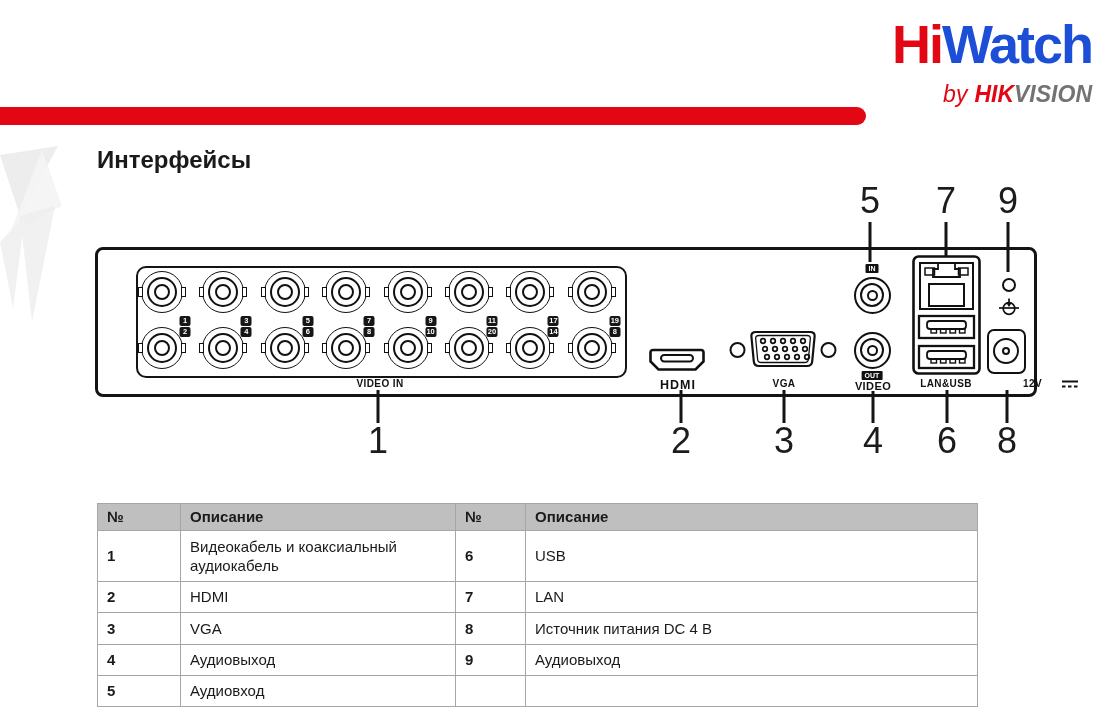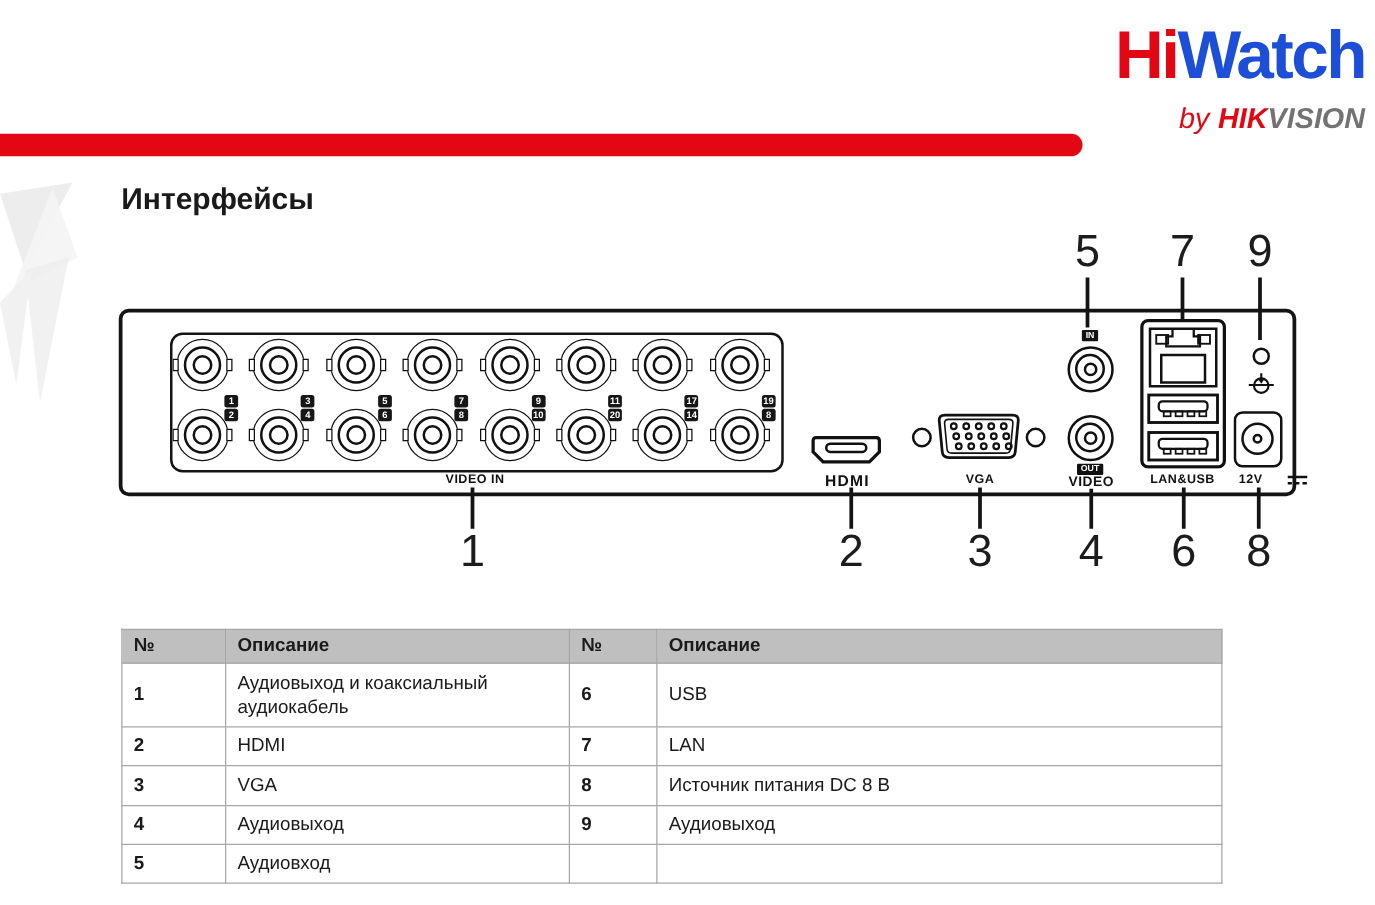--- a/index.html
+++ b/index.html
@@ -47,21 +47,21 @@
   .rca { position:absolute; width:37px; height:37px; border:2px solid #111; border-radius:50%; }
   .rca .mid { position:absolute; inset:4.5px; border:2.5px solid #111; border-radius:50%; }
   .rca .dot { position:absolute; inset:11px; border:2px solid #111; border-radius:50%; }
   .gnd-hole { position:absolute; left:904px; top:28px; width:14px; height:14px;
               border:2px solid #111; border-radius:50%; }
   .pj { position:absolute; left:889px; top:79px; width:39px; height:45px;
         border:2.5px solid #111; border-radius:7px; }
   .pj .c1 { position:absolute; left:4px; top:6.5px; width:26px; height:26px;
             border:2px solid #111; border-radius:50%; }
   .pj .c2 { position:absolute; inset:7px; border:2px solid #111; border-radius:50%; }
-  .pwr-label { display:flex; align-items:center; gap:20px; }
+  .pwr-label { display:flex; align-items:center; gap:20px;margin-left:32px; }
   svg.port { position:absolute; }
 
   
   .callout-num { position:absolute; width:46px; text-align:center; font-size:36px;
                  line-height:36px; color:#1c1c1c; transform:translateX(-50%); }
   .callout-line { position:absolute; width:3px; background:#141414; transform:translateX(-50%); }
 
   
   table.spec { position:absolute; left:97px; top:503px; width:880px; border-collapse:collapse;
                table-layout:fixed; font-size:15px; color:#1a1a1a; }
@@ -329,35 +329,35 @@
       </colgroup>
     <tbody>
         <tr>
       <th>№</th>
       <th>Описание</th>
       <th>№</th>
       <th>Описание</th>
     </tr>
     <tr style="height:51px;">
       <td class="num">1</td>
-      <td>Аудиовыход и коаксиальный аудиокабель</td>
+      <td>Видеокабель и коаксиальный аудиокабель</td>
       <td class="num">6</td>
       <td>USB</td>
     </tr>
     <tr style="height:31px;">
       <td class="num">2</td>
       <td>HDMI</td>
       <td class="num">7</td>
       <td>LAN</td>
     </tr>
     <tr style="height:32px;">
       <td class="num">3</td>
       <td>VGA</td>
       <td class="num">8</td>
-      <td>Источник питания DC 8 В</td>
+      <td>Источник питания DC 4 В</td>
     </tr>
     <tr style="height:31px;">
       <td class="num">4</td>
       <td>Аудиовыход</td>
       <td class="num">9</td>
       <td>Аудиовыход</td>
     </tr>
     <tr style="height:31px;">
       <td class="num">5</td>
       <td>Аудиовход</td>

